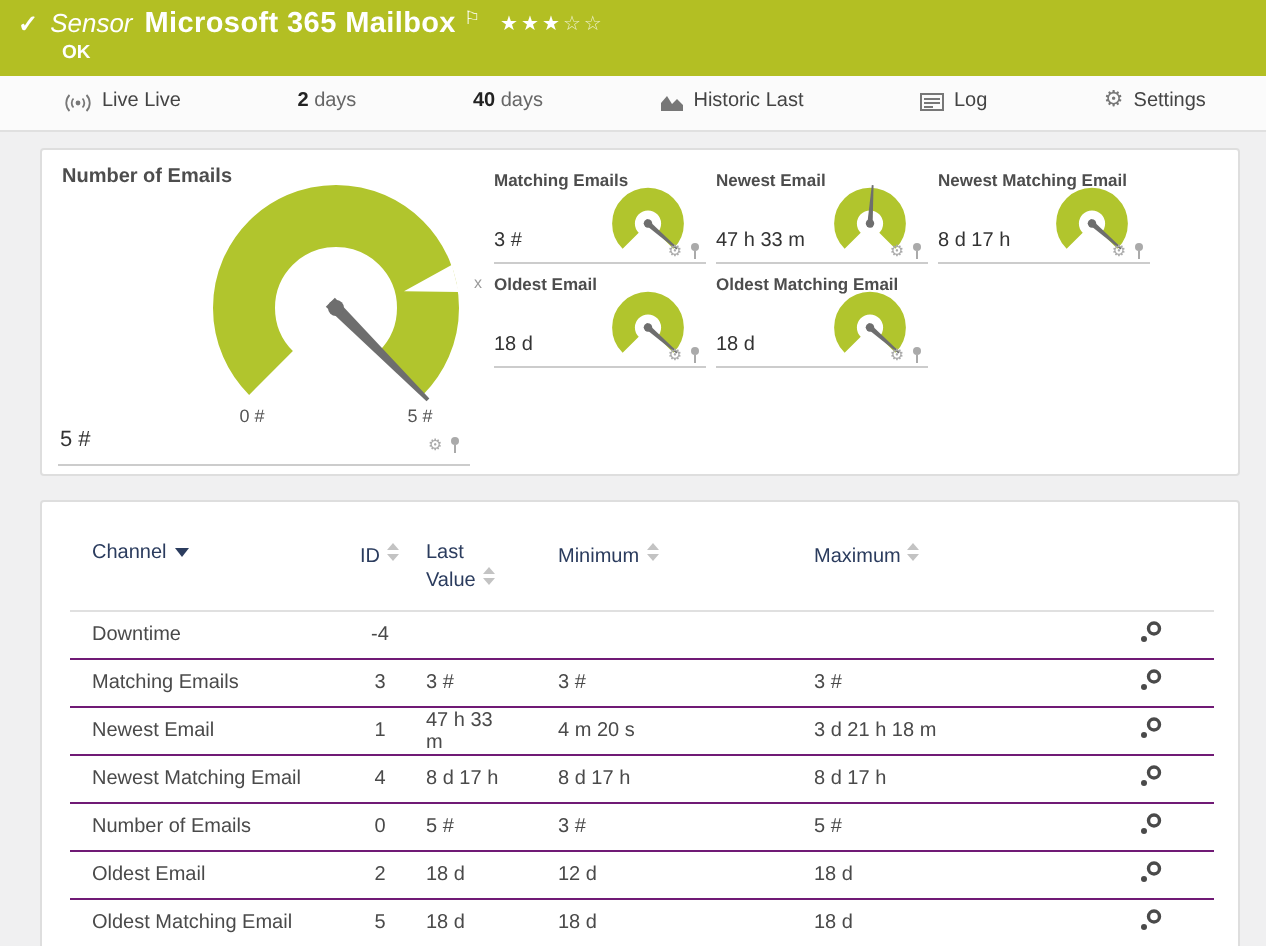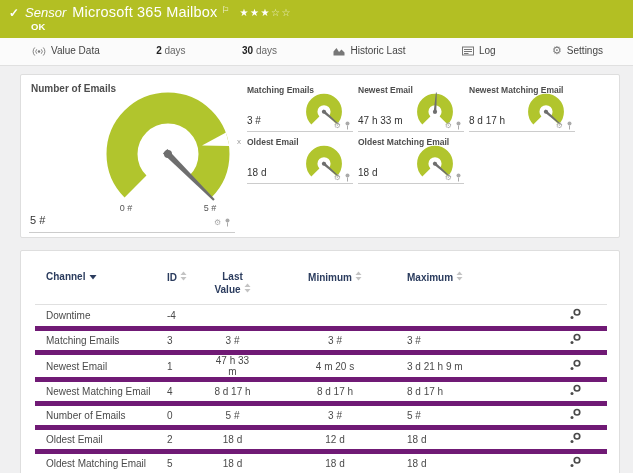--- a/index.html
+++ b/index.html
@@ -14,21 +14,21 @@
   body{
     width:633px;height:473px;overflow:hidden;position:relative;
     background:#f0f0f1;font-family:"Liberation Sans",sans-serif;
     -webkit-font-smoothing:antialiased;
   }
   
   .statusbar{background:var(--header-bg);height:38px;padding:4px 10px 0 9px;color:#fff;}
   .sb-line1{display:flex;align-items:baseline;gap:6px;white-space:nowrap;}
   .check{font-size:12px;font-weight:bold;}
   .kind{font-style:italic;font-size:13px;}
-  .sb-title{font-size:14.5px;font-weight:normal;letter-spacing:.2px;}
+  .sb-title{font-size:14.5px;font-weight:bold;letter-spacing:.2px;}
   .flag{font-size:9px;position:relative;top:-4px;margin-left:-2px;}
   .stars{font-size:10px;letter-spacing:1.5px;position:relative;top:-1px;margin-left:4px;}
   .stars .off{opacity:.75;}
   .sb-status{margin-left:22px;font-size:9.5px;font-weight:bold;margin-top:1px;}
   
   .tabbar{background:#fbfbfb;height:28px;display:flex;justify-content:space-between;
           padding:0 28px 0 30px;border-bottom:1px solid #e0e0e0;}
   .tab{display:flex;align-items:center;gap:5px;font-size:10px;color:#444;cursor:pointer;
        border-bottom:2px solid transparent;padding:0 2px;}
   .tab.active{border-bottom-color:var(--blue);color:#222;font-weight:bold;}
@@ -53,30 +53,30 @@
   .action-glyph{font-size:8px;color:#aaa;line-height:1;cursor:pointer;}
   
   .sg-cell{position:absolute;width:106px;height:48px;}
   .sg-title{position:absolute;left:0;top:0;font-size:8.5px;font-weight:bold;color:#4d4d4d;white-space:nowrap;}
   .sg-svg{position:absolute;left:56px;top:4px;width:42px;height:42px;}
   .sg-value{position:absolute;left:0;top:30px;font-size:10px;color:#333;}
   .sg-actions{position:absolute;right:2px;top:36px;display:flex;gap:3px;align-items:center;}
   .sg-underline{position:absolute;left:0;right:0;top:46px;border-bottom:1px solid #ccc;}
   
   table{width:100%;border-collapse:collapse;table-layout:fixed;font-size:10px;}
-  th{color:var(--thc);font-weight:bold;text-align:left;vertical-align:top;
+  th{color:var(--thc);font-weight:normal;text-align:left;vertical-align:top;
      padding:8px 0 8px;line-height:12px;cursor:pointer;}
   thead th{border-bottom:1px solid #e0e0e0;}
-  td{padding:0;color:#4a4a4a;height:24px;border-bottom:5px solid #701a75;}
+  td{padding:0;color:#4a4a4a;height:24px;border-bottom:1px solid #701a75;}
   .c-channel{width:132px;} .c-id{width:46px;} .c-last{width:66px;}
   .c-min{width:128px;} .c-max{width:136px;} .c-act{width:64px;}
   th.ch,td.ch{padding-left:11px;}
-  th.center,td.center{}
-  th.r-last,td.r-last{text-align:center;padding-right:27px;}
-  th.r-min,td.r-min{text-align:center;padding-right:16px;}
+  th.center,td.center{text-align:center;}
+  th.r-last,td.r-last{text-align:left;padding-right:27px;}
+  th.r-min,td.r-min{text-align:left;padding-right:16px;}
   th.r-max,td.r-max{padding-right:6px;}
   td.act{text-align:center;}
   .sorticon{margin-left:3px;}
   .careticon{margin-left:4px;}
   .rowgear{cursor:pointer;display:inline-block;}
 </style>
 </head>
 <body>
 
 <div class="statusbar">
@@ -89,27 +89,27 @@
   </div>
   <div class="sb-status">OK</div>
 </div>
 
 <div class="tabbar" id="tabbar">
     <div class="tab">
       <svg width="14" height="11" viewBox="0 0 28 22">
         <circle cx="14" cy="13" r="2.4" fill="#777"></circle>
         <path d="M9.5 8.5 a6.5 6.5 0 0 0 0 9 M5.5 5 a11.5 11.5 0 0 0 0 16 M18.5 8.5 a6.5 6.5 0 0 1 0 9 M22.5 5 a11.5 11.5 0 0 1 0 16" stroke="#777" fill="none" stroke-width="1.8"></path>
       </svg>
-      <span>Value Data</span>
+      <span>Live Live</span>
     </div>
     <div class="tab">
       <span><span class="num">2</span> <span class="rest">days</span></span>
     </div>
     <div class="tab">
-      <span><span class="num">30</span> <span class="rest">days</span></span>
+      <span><span class="num">40</span> <span class="rest">days</span></span>
     </div>
     <div class="tab">
       <svg width="12" height="10" viewBox="0 0 24 20">
         <path d="M1 19 L1 11 L7 4 L12 12 L17 7 L23 13 L23 19 Z" fill="#777"></path>
       </svg>
       <span>Historic Last</span>
     </div>
     <div class="tab">
       <svg width="12" height="10" viewBox="0 0 24 20">
         <rect x="1" y="2" width="22" height="16" fill="none" stroke="#777" stroke-width="2"></rect>
@@ -306,21 +306,21 @@
           <td class="act"><svg class="rowgear" width="13" height="13" viewBox="0 0 26 26">
               <circle cx="16" cy="8.5" r="5.5" fill="none" stroke="#4a4a4a" stroke-width="3.4"></circle>
               <circle cx="6" cy="19" r="3" fill="#4a4a4a"></circle>
             </svg></td>
         </tr>
         <tr>
           <td class="ch">Newest Email</td>
           <td class="center">1</td>
           <td class="r-last">47 h 33 m</td>
           <td class="r-min">4 m 20 s</td>
-          <td class="r-max">3 d 21 h 9 m</td>
+          <td class="r-max">3 d 21 h 18 m</td>
           <td class="act"><svg class="rowgear" width="13" height="13" viewBox="0 0 26 26">
               <circle cx="16" cy="8.5" r="5.5" fill="none" stroke="#4a4a4a" stroke-width="3.4"></circle>
               <circle cx="6" cy="19" r="3" fill="#4a4a4a"></circle>
             </svg></td>
         </tr>
         <tr>
           <td class="ch">Newest Matching Email</td>
           <td class="center">4</td>
           <td class="r-last">8 d 17 h</td>
           <td class="r-min">8 d 17 h</td>

